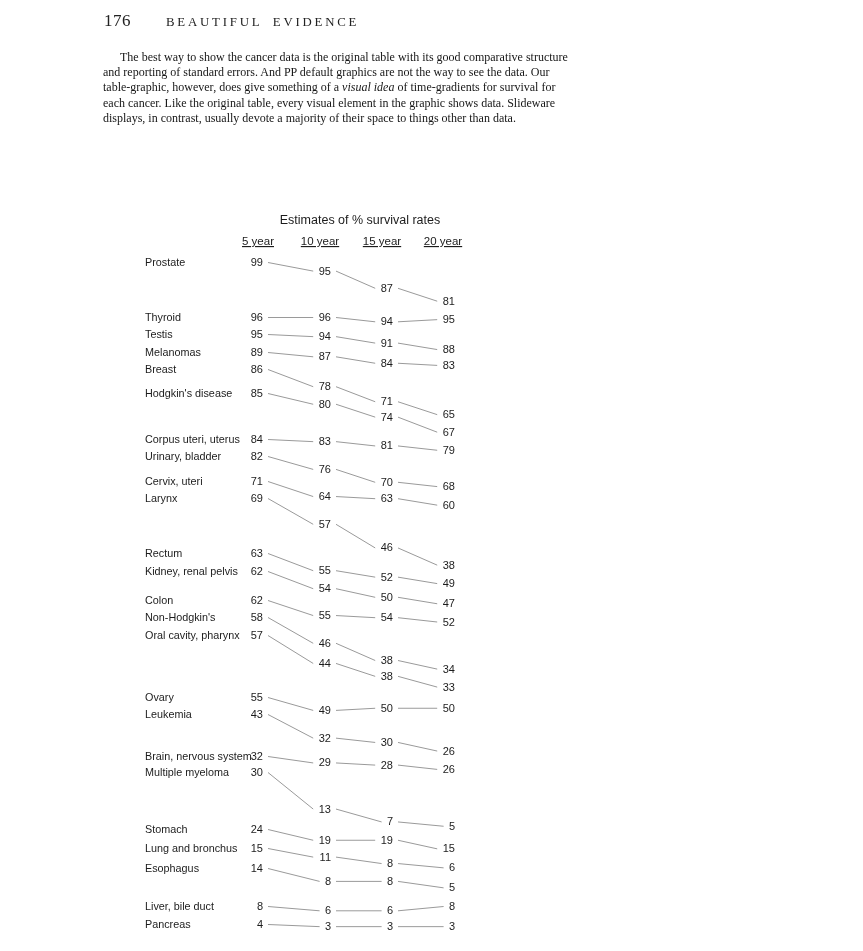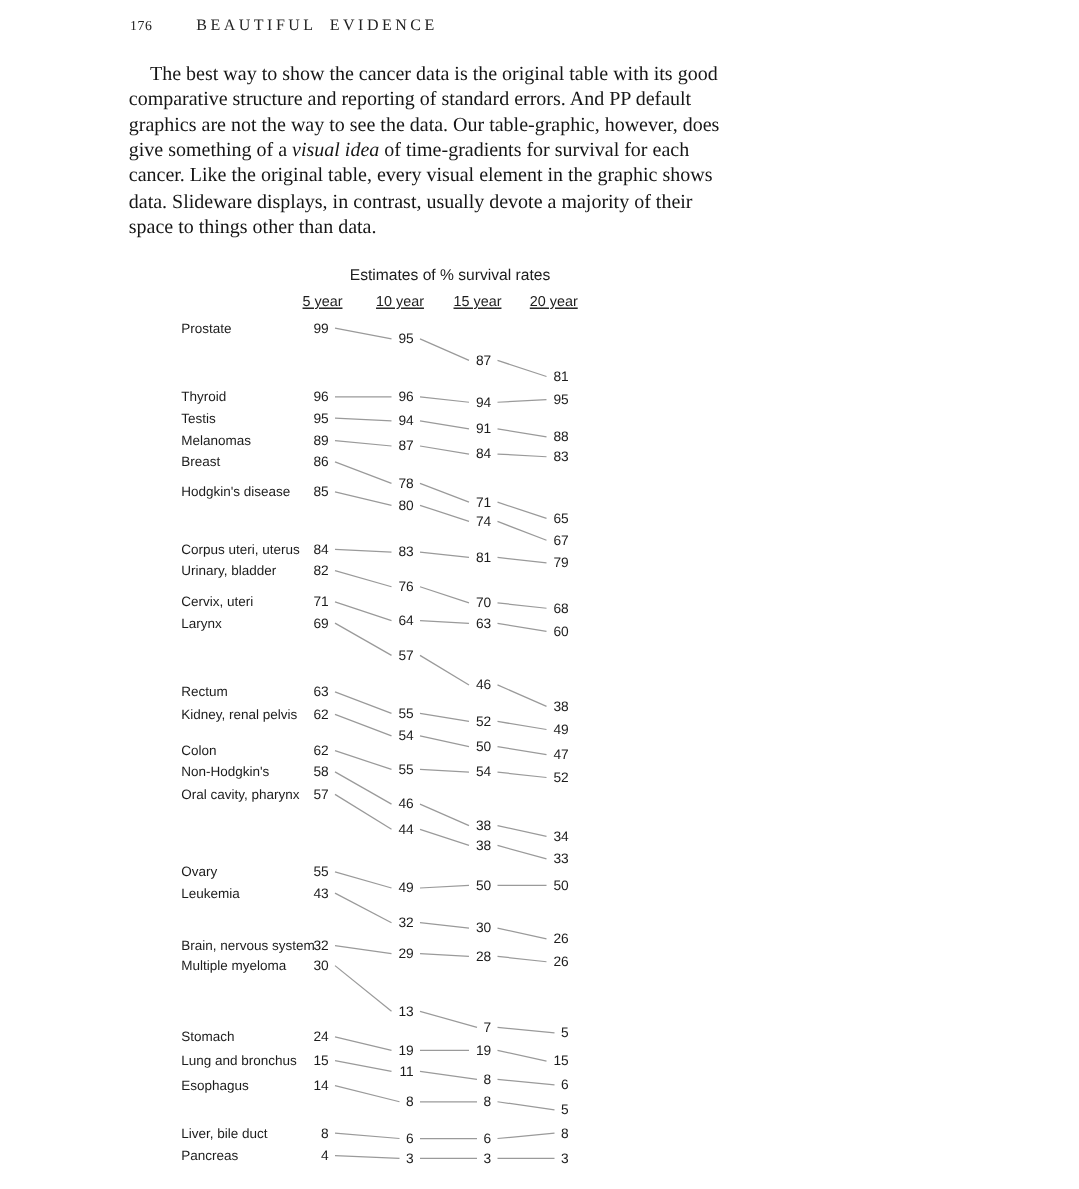--- a/index.html
+++ b/index.html
@@ -10,37 +10,37 @@
     overflow: hidden;
     font-family: "Liberation Serif", serif;
     color: #1c1c1c;
   }
   .page-header {
     position: absolute;
     left: 104px; top: 11px;
     white-space: nowrap;
   }
   .page-header .pagenum {
-    font-size: 11px;
+    font-size: 17px;
     letter-spacing: 0.5px;
     color: #222;
   }
   .page-header .booktitle {
     font-size: 12.8px;
     letter-spacing: 2.8px;
     word-spacing: 5px;
     margin-left: 31px;
     color: #222;
   }
   .body-text {
     position: absolute;
     left: 103px; top: 50px;
     width: 474px;
     margin: 0;
-    font-size: 16px;
+    font-size: 12px;
     line-height: 1.27;
     text-indent: 17px;
     color: #161616;
     text-align: left;
   }
   .body-text em { font-style: italic; }
   #chart-svg {
     position: absolute;
     left: 0; top: 0;
   }

